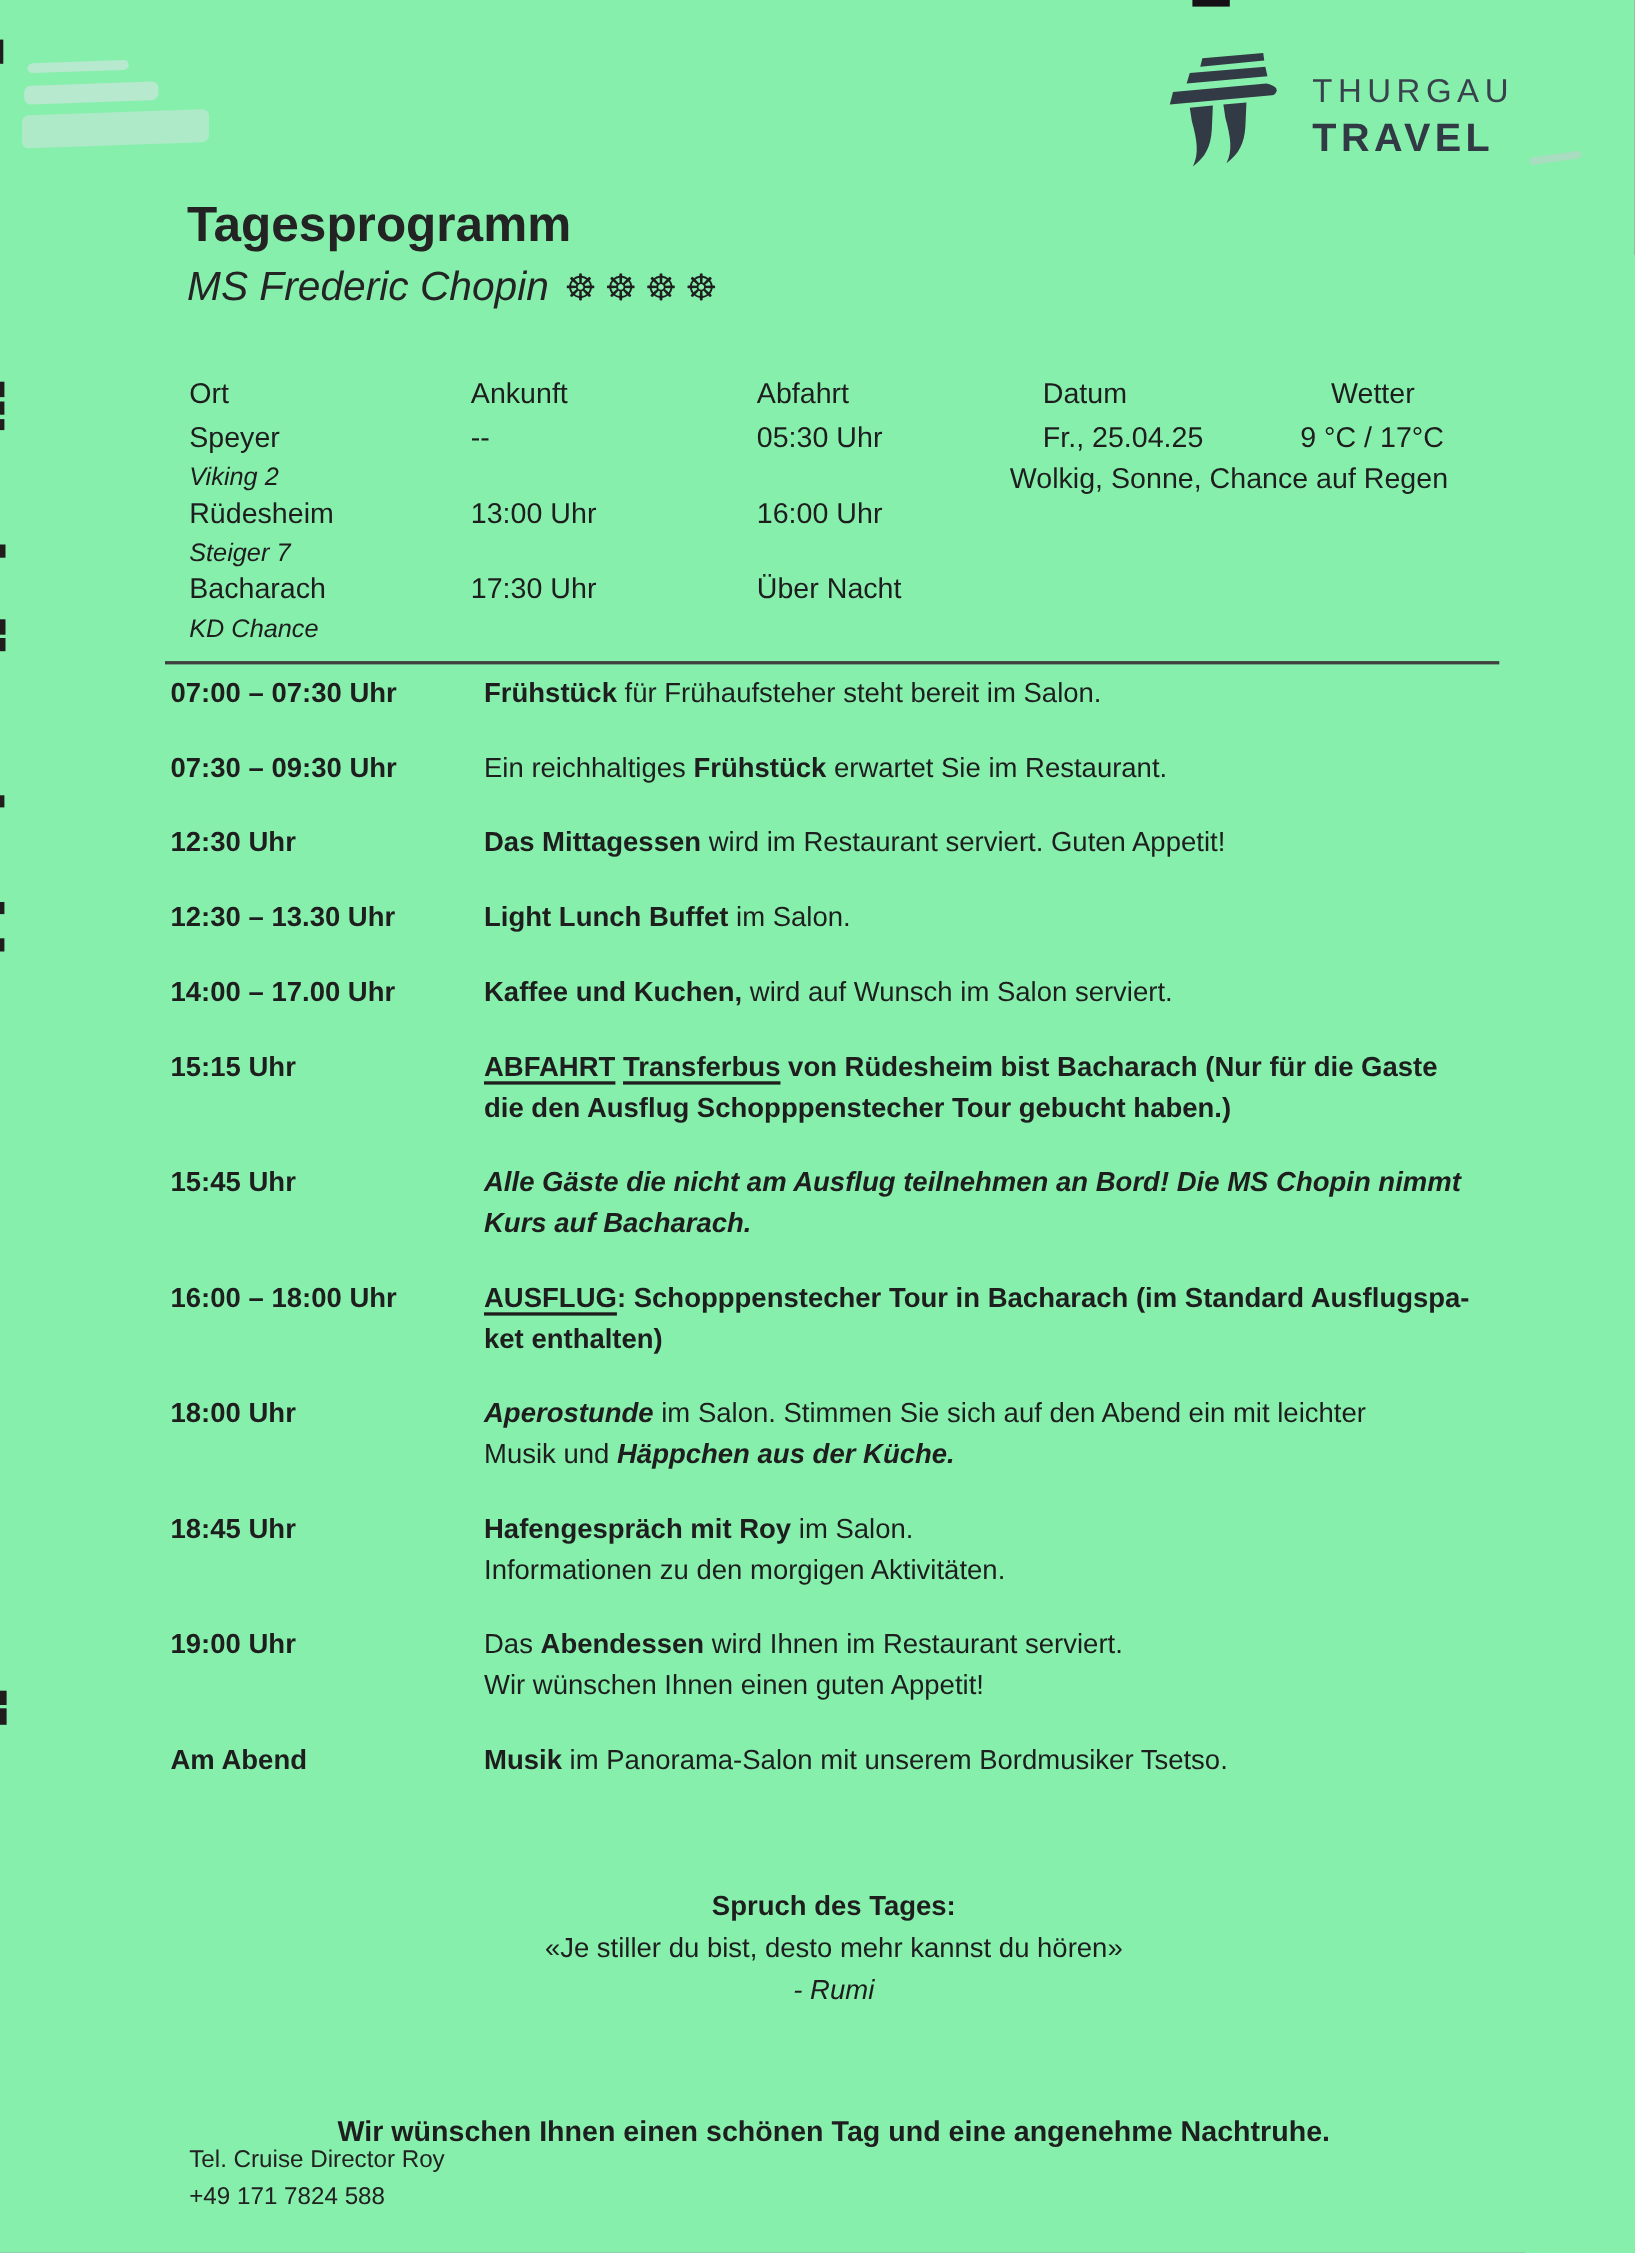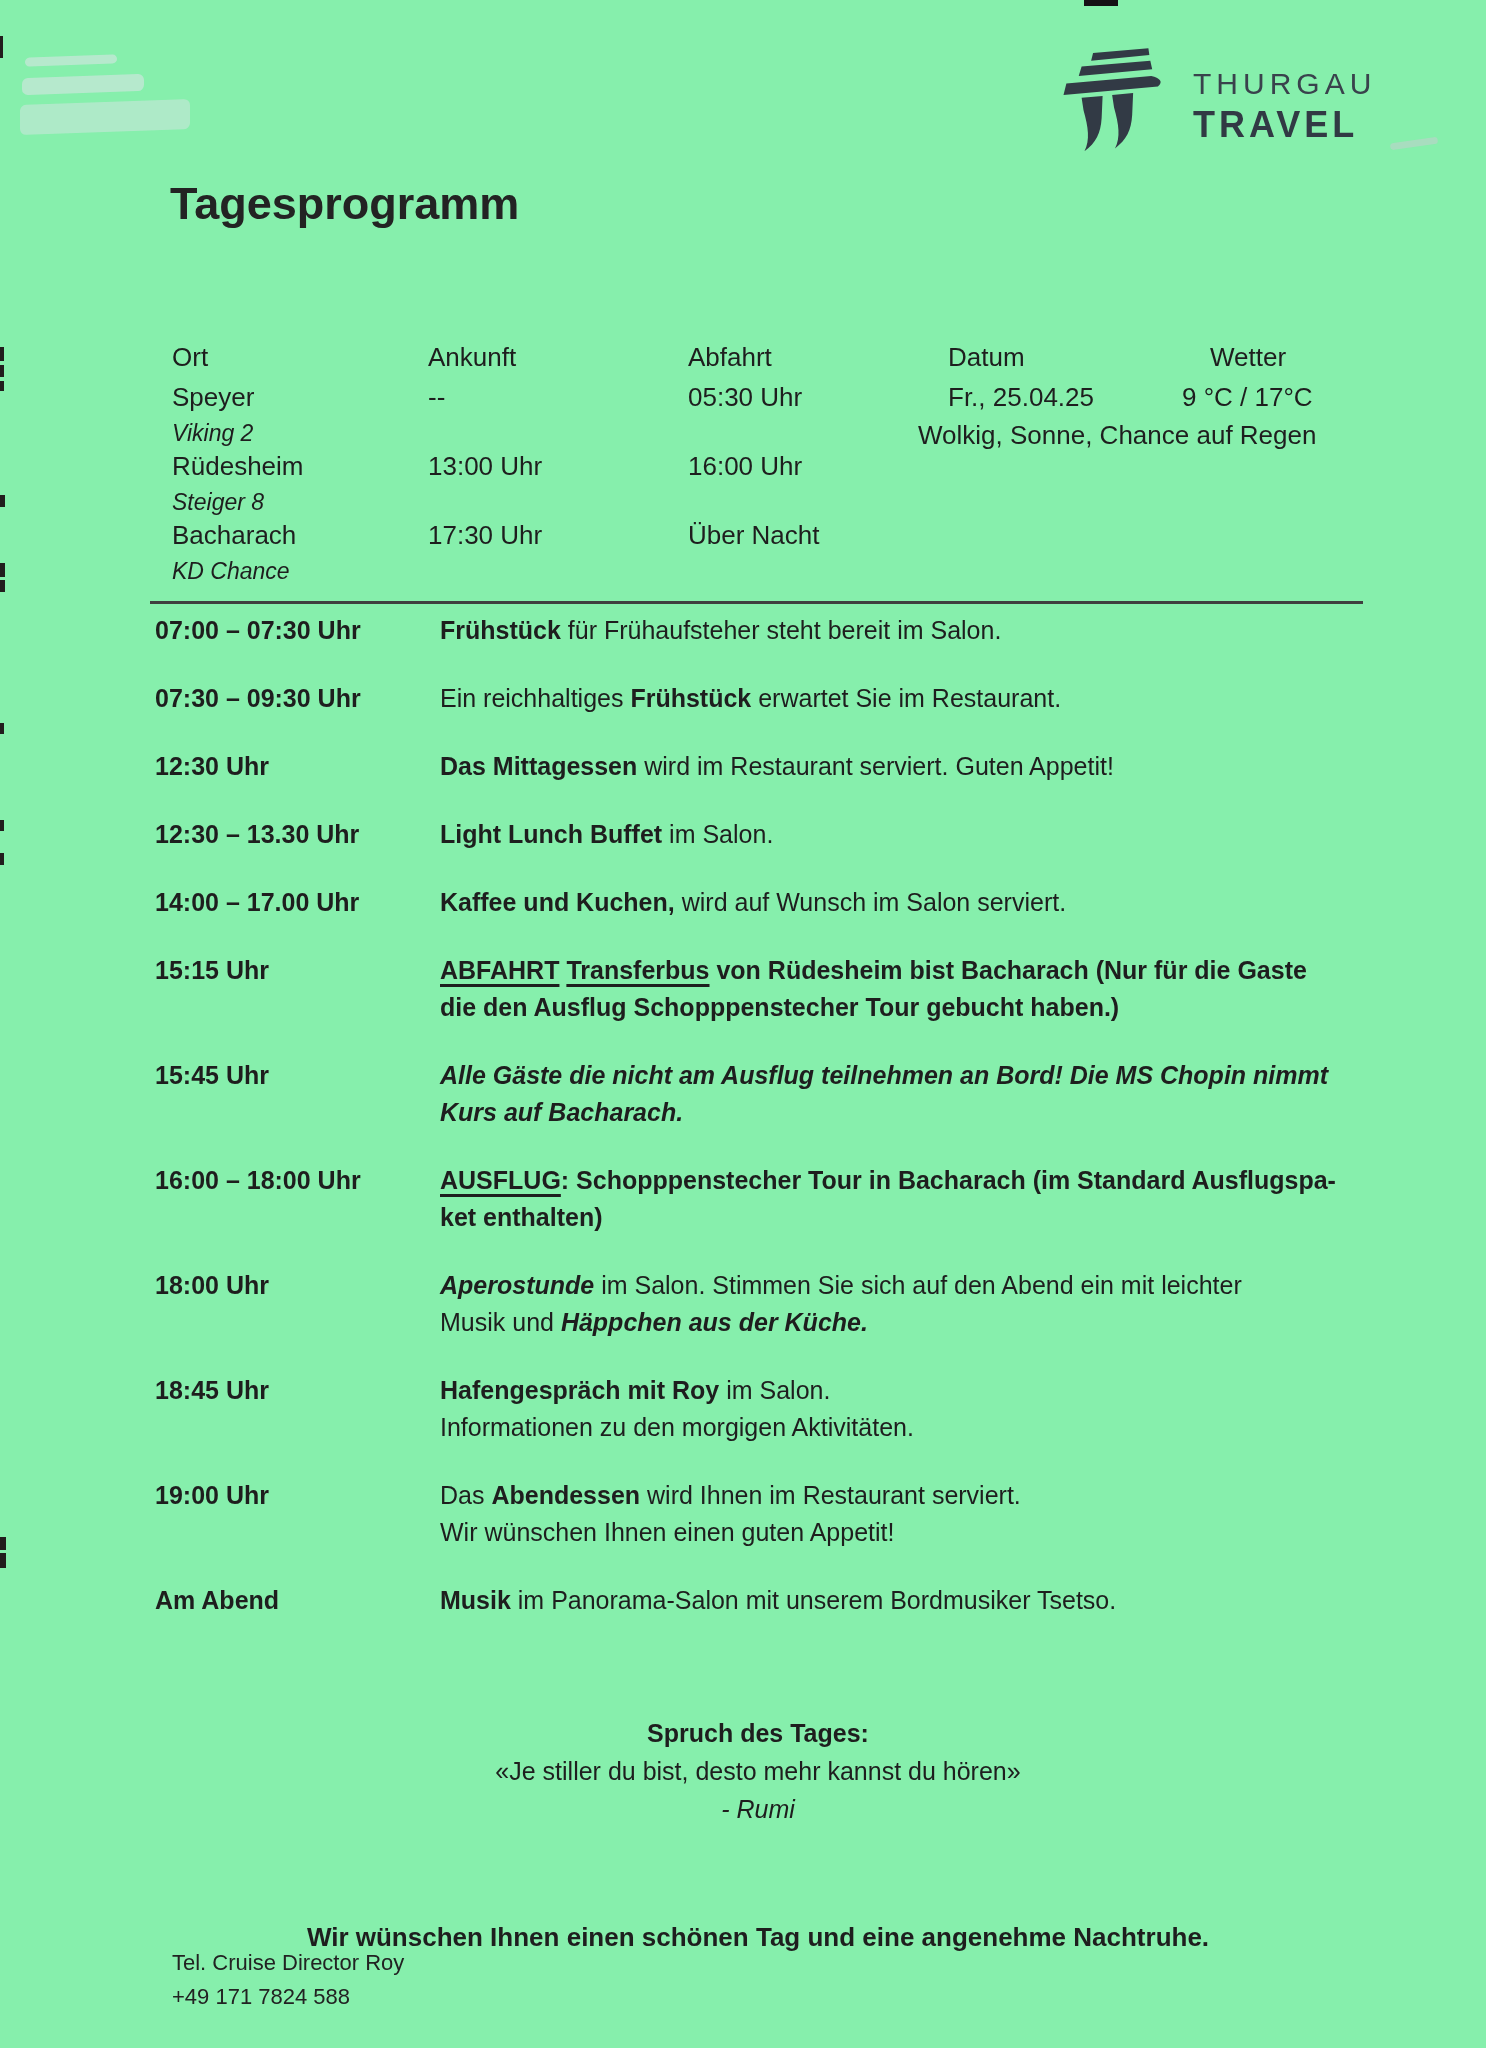--- a/index.html
+++ b/index.html
@@ -99,20 +99,23 @@
         <path d="M62,49 L84,47 L83,70 C82,86 77,96 65,105 C71,93 69,80 64,62 Z"></path>
       </g>
     </svg>
     <div class="logo-text">
       <div class="logo-line1">THURGAU</div>
       <div class="logo-line2">TRAVEL</div>
     </div>
   </div>
 
   <div class="title">Tagesprogramm</div>
+  <div class="subtitle">
+    <span>MS Frederic Chopin</span><span class="rating">☸☸☸☸</span>
+  </div>
 
   <div class="itinerary">
     <div class="t-row h-head">
       <div class="t-head">Ort</div>
       <div class="t-head">Ankunft</div>
       <div class="t-head">Abfahrt</div>
       <div class="t-head">Datum</div>
       <div class="t-head">Wetter</div>
     </div>
     <div id="itinerary-body">
@@ -130,21 +133,21 @@
           <div class="weather-note">Wolkig, Sonne, Chance auf Regen</div>
         </div>
         <div class="t-row h-main">
           <div class="t-cell">Rüdesheim</div>
           <div class="t-cell">13:00 Uhr</div>
           <div class="t-cell">16:00 Uhr</div>
           <div class="t-cell"></div>
           <div class="t-cell wetter-val"></div>
         </div>
         <div class="t-row h-sub">
-          <div class="t-sub">Steiger 8</div>
+          <div class="t-sub">Steiger 7</div>
           <div></div>
           <div></div>
         </div>
         <div class="t-row h-main">
           <div class="t-cell">Bacharach</div>
           <div class="t-cell">17:30 Uhr</div>
           <div class="t-cell">Über Nacht</div>
           <div class="t-cell"></div>
           <div class="t-cell wetter-val"></div>
         </div>

